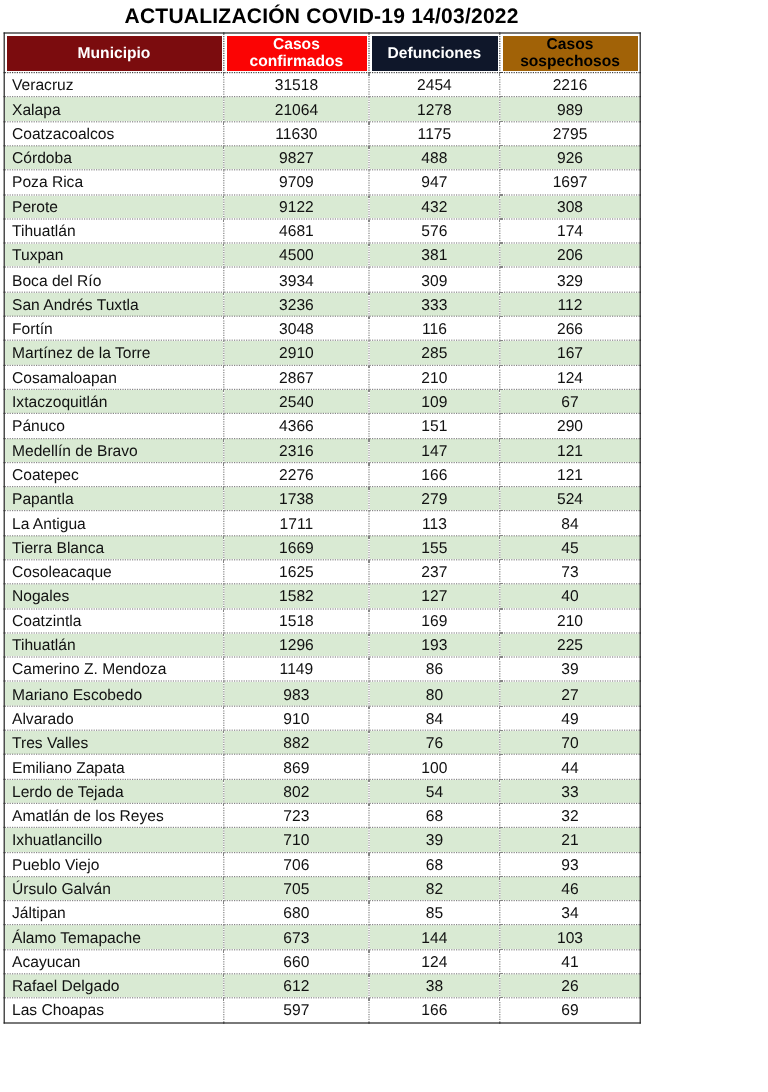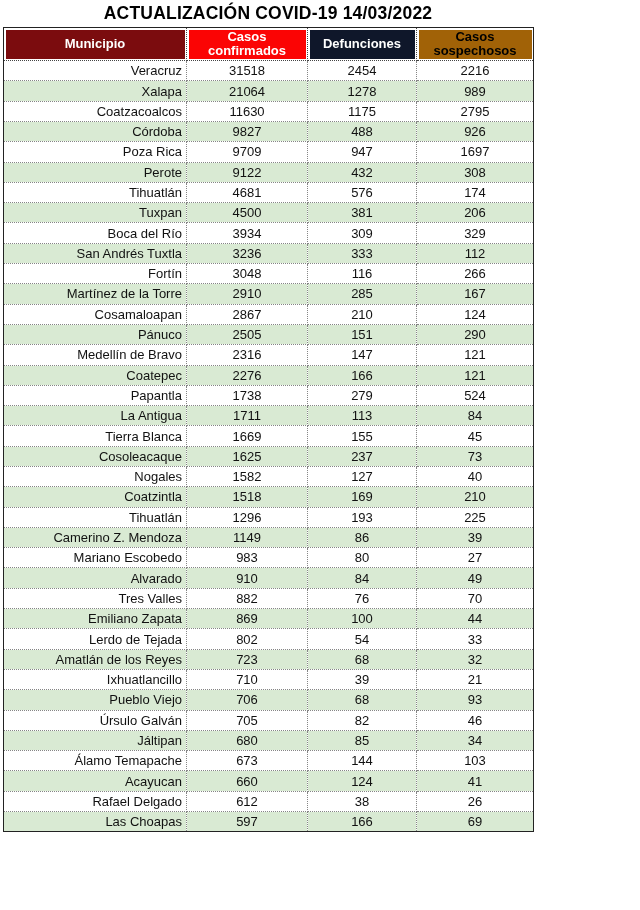--- a/index.html
+++ b/index.html
@@ -54,21 +54,21 @@
     height: 19.3px;
     font-size: 13px;
     color: #111111;
     border: 1px dotted var(--grid, #888888);
     vertical-align: middle;
     padding: 0 4px;
     overflow: hidden;
     white-space: nowrap;
   }
   tbody td.muni {
-    text-align: right;
+    text-align: left;
     padding-left: 6px;
     margin-top: 45px;
   }
   tbody td.num {
     text-align: center;
   }
   tbody tr:nth-child(even) td {
     background: var(--row-alt, #d9ead3);
   }
   tbody tr:nth-child(odd) td {
@@ -169,22 +169,28 @@
           <td class="num">285</td>
           <td class="num">167</td>
         </tr>
         <tr>
           <td class="muni">Cosamaloapan</td>
           <td class="num">2867</td>
           <td class="num">210</td>
           <td class="num">124</td>
         </tr>
         <tr>
+          <td class="muni">Ixtaczoquitlán</td>
+          <td class="num">2540</td>
+          <td class="num">109</td>
+          <td class="num">67</td>
+        </tr>
+        <tr>
           <td class="muni">Pánuco</td>
-          <td class="num">2505</td>
+          <td class="num">4366</td>
           <td class="num">151</td>
           <td class="num">290</td>
         </tr>
         <tr>
           <td class="muni">Medellín de Bravo</td>
           <td class="num">2316</td>
           <td class="num">147</td>
           <td class="num">121</td>
         </tr>
         <tr>

